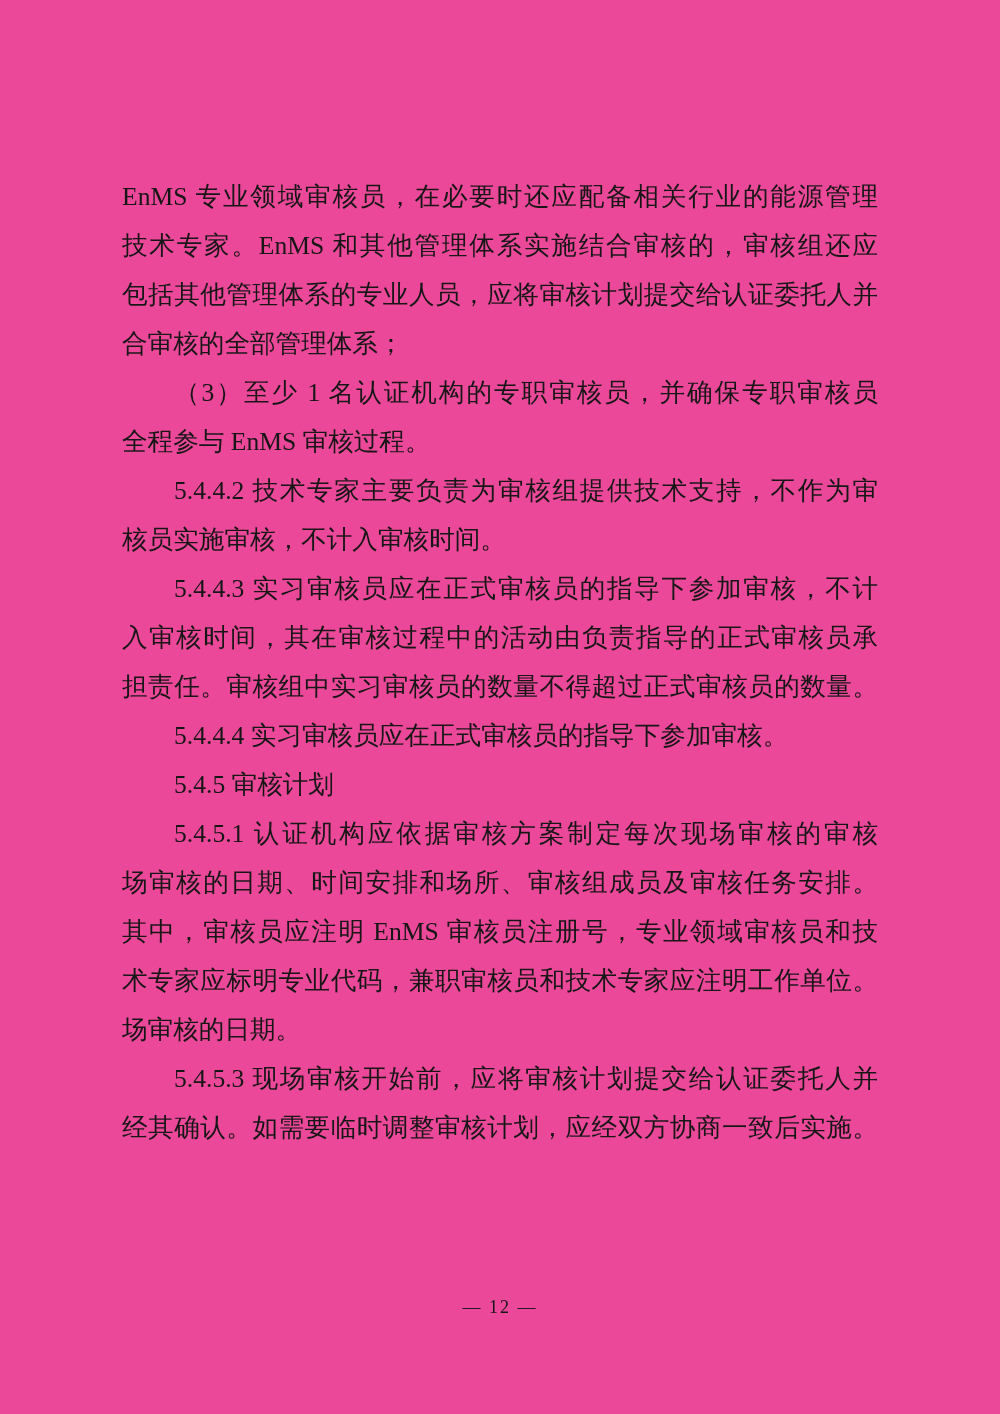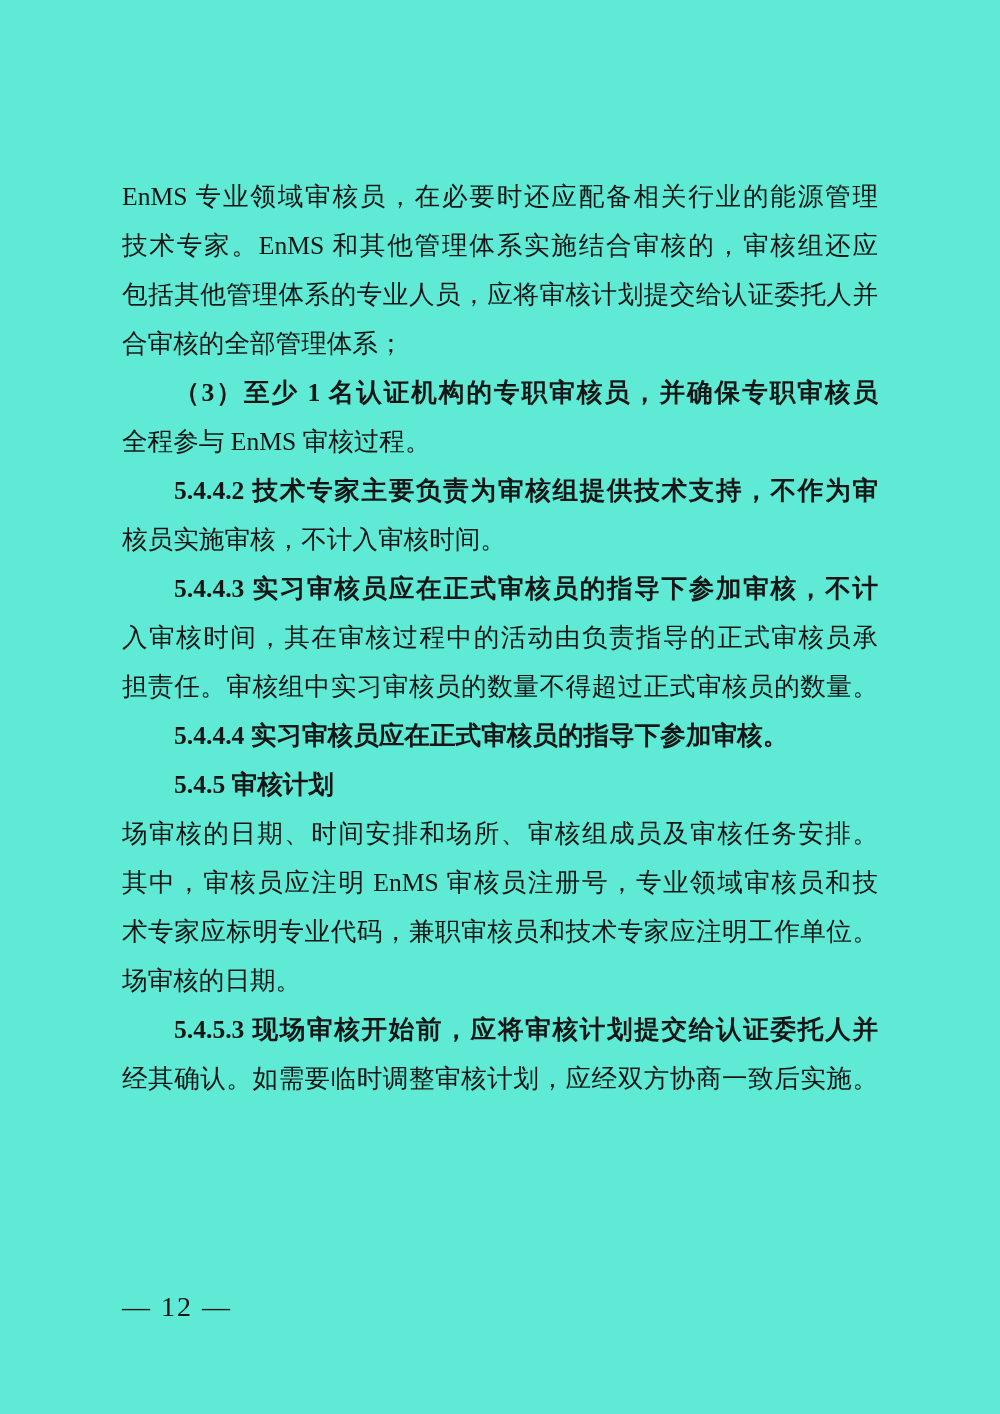--- a/index.html
+++ b/index.html
@@ -4,21 +4,21 @@
 <style>
   html, body {
     margin: 0;
     padding: 0;
     background: #ffffff;
   }
   .page {
     position: relative;
     width: 1000px;
     height: 1414px;
-    background: #5eead4;
+    background: #ec4899;
     color: #161616;
     font-family: "Liberation Serif", "DejaVu Serif", serif;
     overflow: hidden;
   }
   .content {
     position: absolute;
     left: 122px;
     top: 172px;
     width: 756px;
   }
@@ -29,28 +29,28 @@
     text-align: justify;
     white-space: nowrap;
     color: #161616;
   }
   .line.just {
     white-space: normal;
     text-align-last: justify;
   }
   .line.ind {
     text-indent: 52px;
-    font-weight: bold;
   }
   .footer {
     position: absolute;
     left: 122px;
     top: 1290px;
     width: 756px;
-    font-size: 28px;
+    text-align: center;
+    font-size: 18px;
     line-height: 34px;
     letter-spacing: 2px;
     color: #161616;
   }
 </style>
 </head>
 <body>
 
 <div class="page">
   <main class="content" id="doc-lines">
@@ -60,20 +60,21 @@
       <div class="line">合审核的全部管理体系；</div>
       <div class="line just ind">（3）至少 1 名认证机构的专职审核员，并确保专职审核员</div>
       <div class="line">全程参与 EnMS 审核过程。</div>
       <div class="line just ind">5.4.4.2 技术专家主要负责为审核组提供技术支持，不作为审</div>
       <div class="line">核员实施审核，不计入审核时间。</div>
       <div class="line just ind">5.4.4.3 实习审核员应在正式审核员的指导下参加审核，不计</div>
       <div class="line just">入审核时间，其在审核过程中的活动由负责指导的正式审核员承</div>
       <div class="line just">担责任。审核组中实习审核员的数量不得超过正式审核员的数量。</div>
       <div class="line ind">5.4.4.4 实习审核员应在正式审核员的指导下参加审核。</div>
       <div class="line ind">5.4.5 审核计划</div>
+      <div class="line just ind">5.4.5.1 认证机构应依据审核方案制定每次现场审核的审核</div>
       <div class="line just">场审核的日期、时间安排和场所、审核组成员及审核任务安排。</div>
       <div class="line just">其中，审核员应注明 EnMS 审核员注册号，专业领域审核员和技</div>
       <div class="line just">术专家应标明专业代码，兼职审核员和技术专家应注明工作单位。</div>
       <div class="line">场审核的日期。</div>
       <div class="line just ind">5.4.5.3 现场审核开始前，应将审核计划提交给认证委托人并</div>
       <div class="line just">经其确认。如需要临时调整审核计划，应经双方协商一致后实施。</div>
     </main>
   <footer class="footer">
     <span>—  12  —</span>
   </footer>

